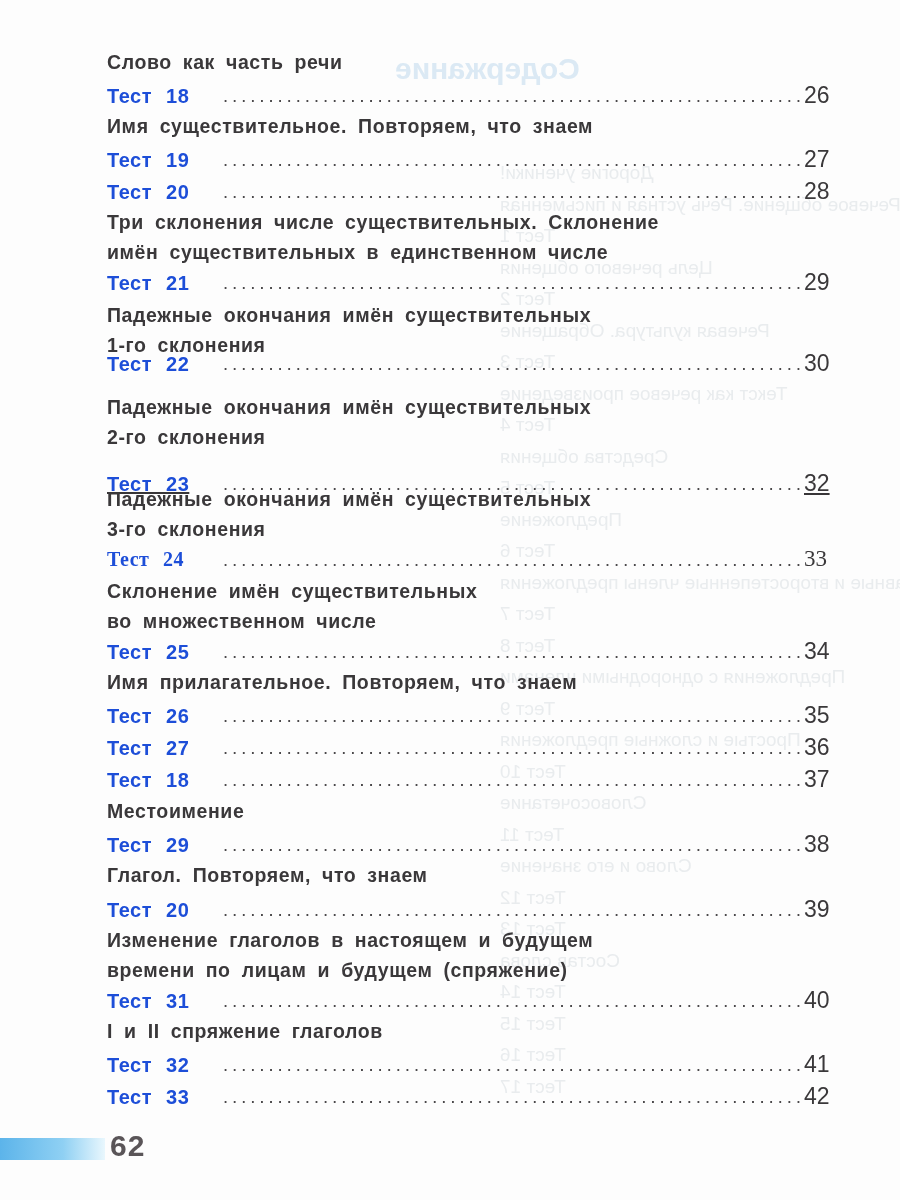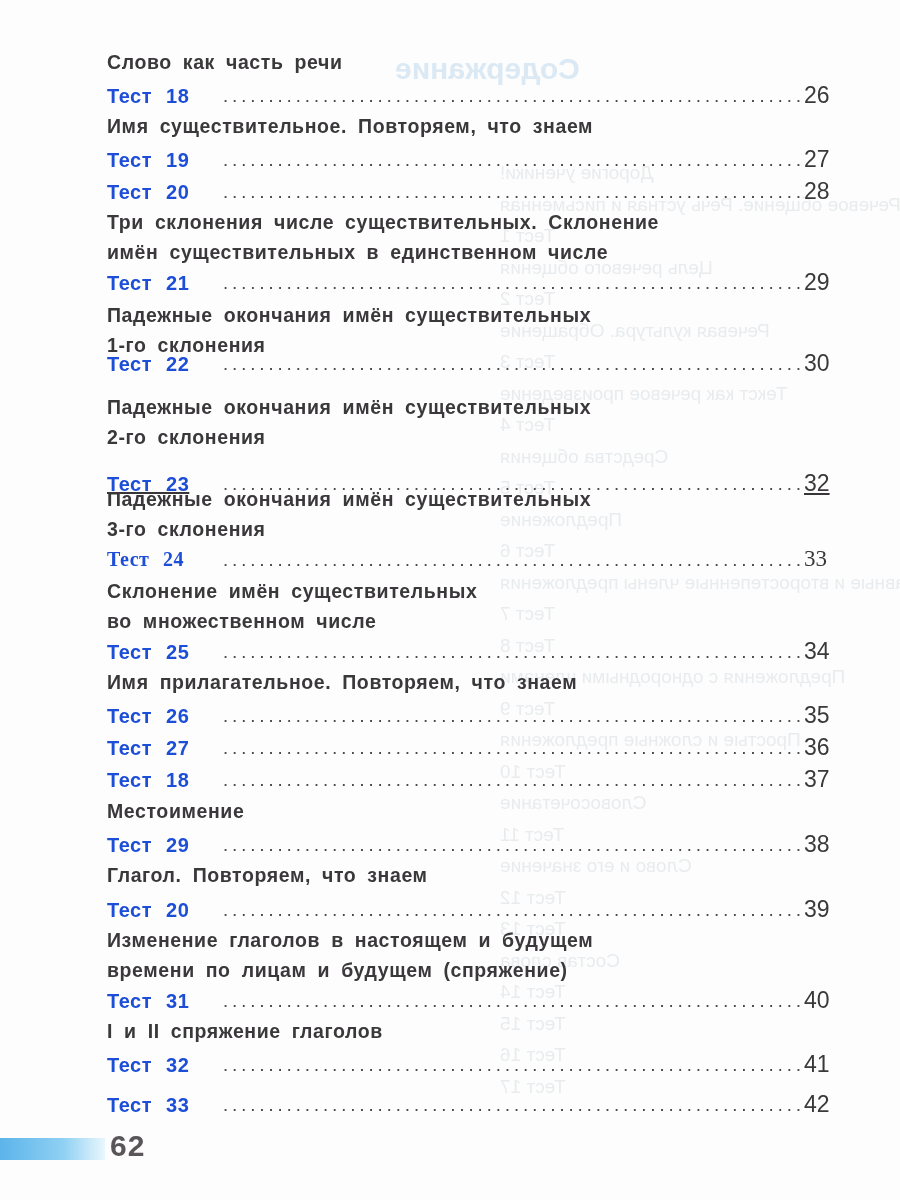--- a/index.html
+++ b/index.html
@@ -252,21 +252,21 @@
       <span class="page">40</span>
     </div>
     <div class="row heading" style="top: 969px; height: 30px;">
       <span class="line">I и II спряжение глаголов</span>
     </div>
     <div class="row test" style="top: 1001px;">
       <span class="label">Тест 32</span>
       <span class="dots"></span>
       <span class="page">41</span>
     </div>
-    <div class="row test" style="top: 1033px; margin-top: 8px;">
+    <div class="row test" style="top: 1033px;">
       <span class="label">Тест 33</span>
       <span class="dots"></span>
       <span class="page">42</span>
     </div>
   </div>
 
 <div class="footer-bar"></div>
 <div class="page-number">62</div>
 
 </body></html>

